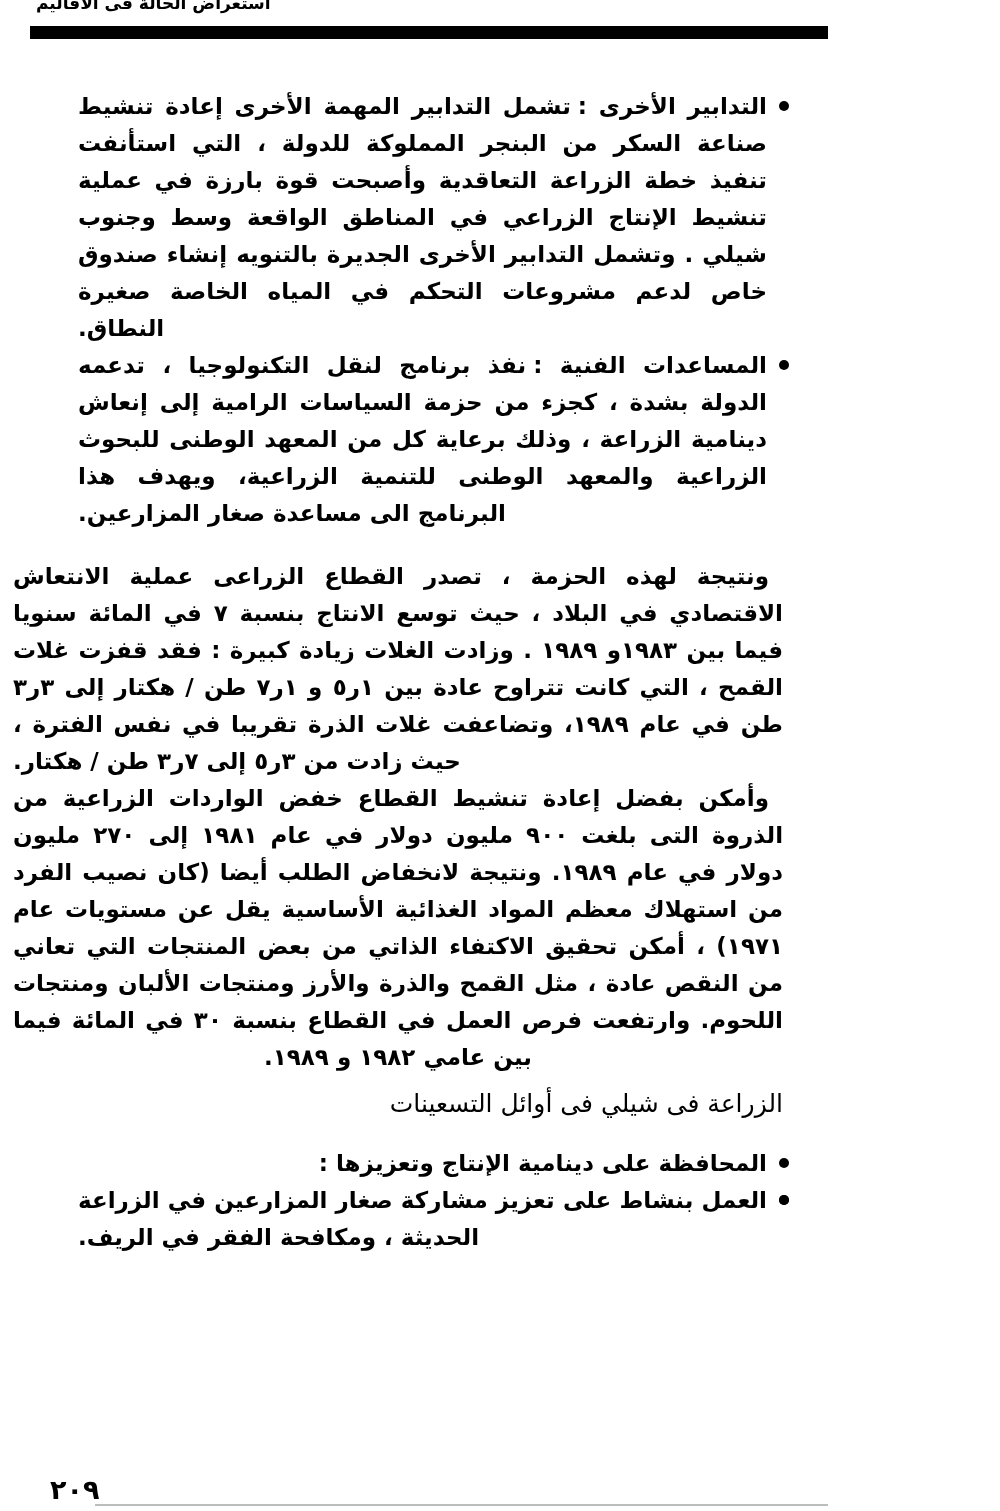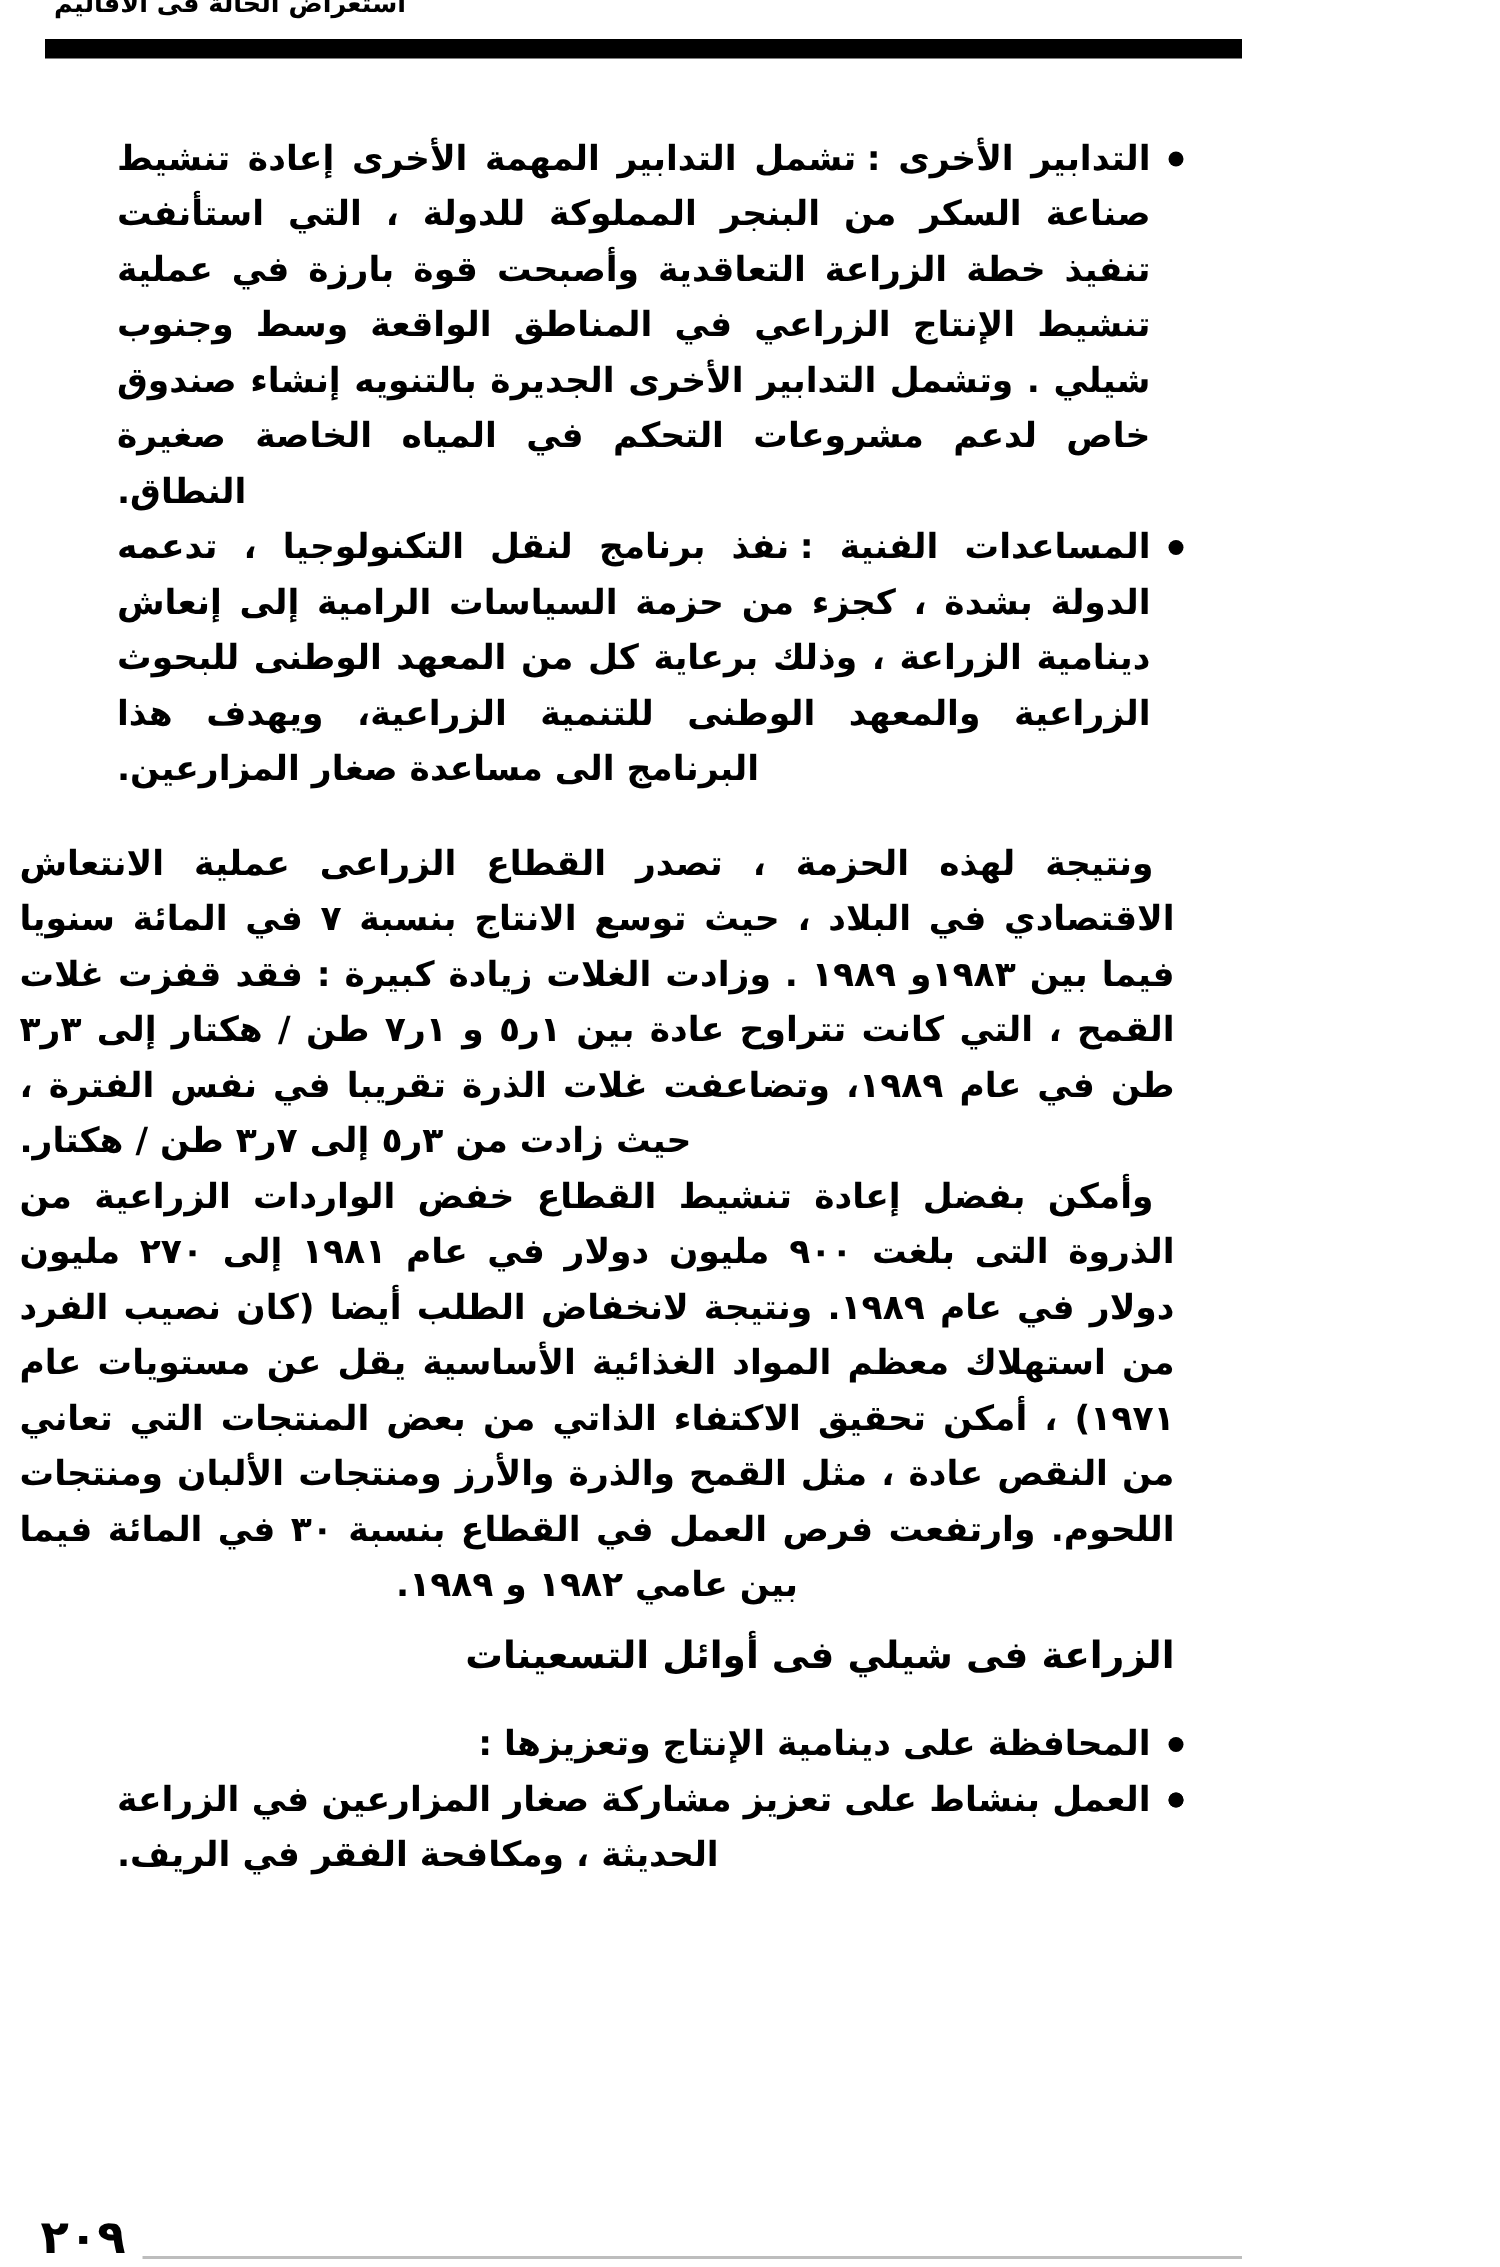--- a/index.html
+++ b/index.html
@@ -70,37 +70,37 @@
     text-align: justify;
     text-align-last: left;
   }
   p.body-par.first { margin-top: 26px; }
   p.body-par.last-center { text-align-last: center; }
   h2.section-heading {
     margin: 8px 0 0 0;
     font-size: 25px;
     line-height: 40px;
     text-align: right;
-    font-weight: bold;
+    font-weight: normal;
   }
   p.intro-par {
     margin: 0;
     text-indent: 14px;
     text-align: justify;
     text-align-last: left;
   }
   .intro-tail {
     text-align: left;
   }
   .page-number {
     position: absolute;
-    left: 27px;
+    left: 50px;
     top: 1474px;
     direction: rtl;
-    font-size: 31px;
+    font-size: 27px;
     font-weight: bold;
   }
   .bottom-rule {
     position: absolute;
     left: 95px;
     top: 1504px;
     width: 905px;
     height: 2px;
     background: #9a9a9a;
     opacity: 0.65;

